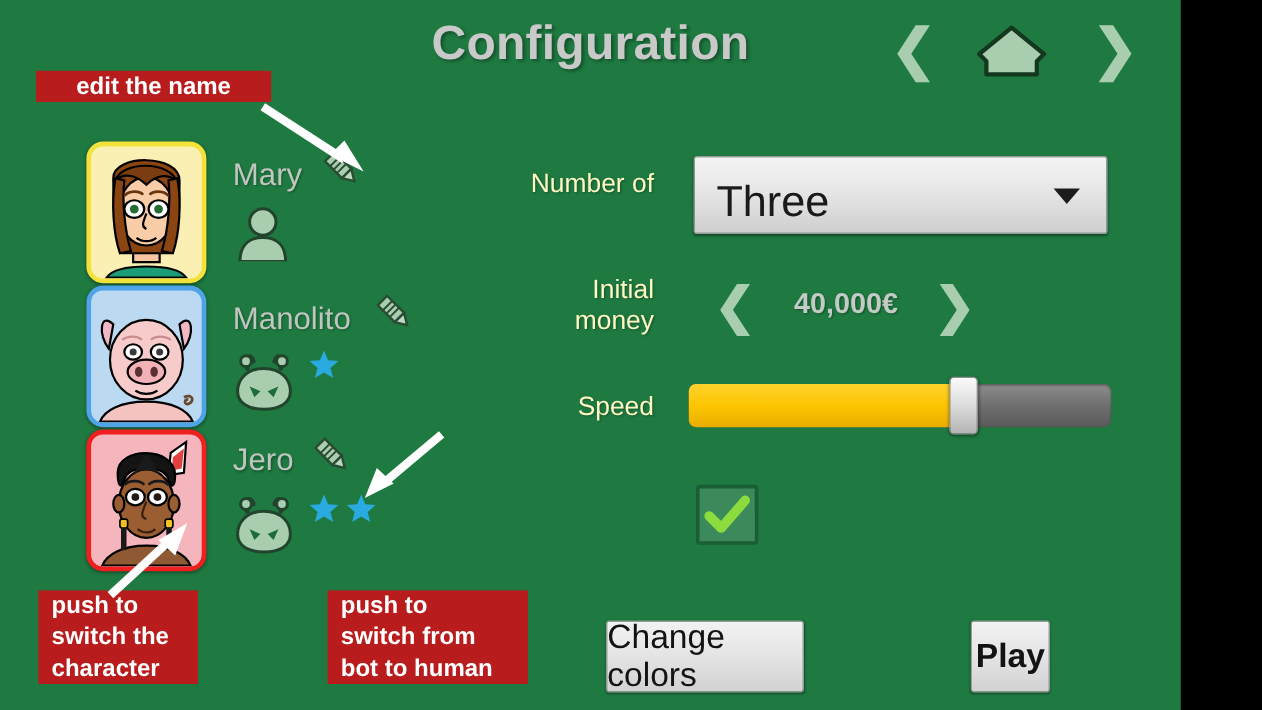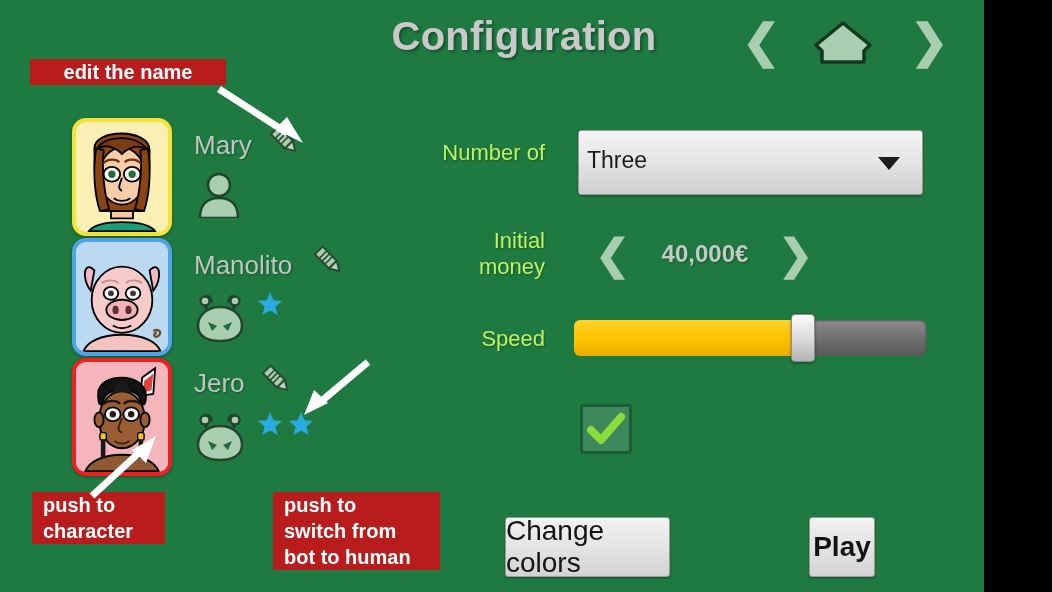--- a/index.html
+++ b/index.html
@@ -15,21 +15,20 @@
     overflow:hidden;
   }
 
   
   #header { position:absolute; left:0; top:0; width:984px; height:84px; }
   #page-title {
     position:absolute; left:0; top:14px; width:984px; text-align:center;
     font-size:40px; font-weight:bold; color:#C9C9C9;
     text-shadow:2px 2px 3px rgba(0,0,0,0.35);
     letter-spacing:0.2px;
-    margin-left:32px;
   }
   .hdr-nav { position:absolute; color:#A8CDAF; font-weight:bold; cursor:pointer; }
   #hdr-prev { left:742px; top:13px; font-size:46px; line-height:56px; }
   #hdr-next { left:910px; top:13px; font-size:46px; line-height:56px; }
   #hdr-home { position:absolute; left:812px; top:18px; width:62px; height:48px; cursor:pointer; }
 
   
   .player-row { position:absolute; left:0; width:400px; }
   .avatar {
     position:absolute; left:72px; width:100px; height:118px;
@@ -41,33 +40,33 @@
   .pname {
     position:absolute; font-size:26px; color:#BFC6C0;
     text-shadow:1px 1px 2px rgba(0,0,0,0.3); white-space:nowrap;
   }
   .pencil { position:absolute; width:38px; height:38px; cursor:pointer; }
   .typeicon { position:absolute; width:50px; height:46px; cursor:pointer; }
   .star { position:absolute; width:26px; height:26px; }
 
   
   .setting-label {
-    position:absolute; text-align:right; font-size:22px; color:#bef264;
+    position:absolute; text-align:right; font-size:22px; color:#fef9c3;
     line-height:26px; text-shadow:1px 1px 2px rgba(0,0,0,0.3);
   }
 
   
   #players-select {
     position:absolute; left:578px; top:130px; width:345px; height:65px;
     border-radius:3px; border:1px solid #9a9a9a;
     background:linear-gradient(to bottom,#f4f4f4 0%,#e6e6e6 45%,#cfcfcf 100%);
     box-shadow:0 1px 2px rgba(0,0,0,0.4); cursor:pointer;
   }
   #players-select-value {
-    position:absolute; left:8px; top:16px; font-size:23px; color:#1a1a1a;
+    position:absolute; left:18px; top:16px; font-size:36px; color:#1a1a1a;
   }
   #players-select-caret {
     position:absolute; right:22px; top:26px;
     width:0; height:0; border-left:11px solid transparent;
     border-right:11px solid transparent; border-top:13px solid #1c1c1c;
   }
 
   
   .step-chev {
     position:absolute; color:#A8CDAF; font-size:42px; font-weight:bold;
@@ -346,20 +345,21 @@
       <path d="M88 58 L60 44 L72 32 Z" fill="#fff"></path>
     </svg>
 
     <svg class="arrow" style="left:292px;top:358px;width:80px;height:60px" viewBox="0 0 80 60">
       <path d="M76 4 L26 46" stroke="#fff" stroke-width="7" fill="none"></path>
       <path d="M12 57 L22 32 L36 45 Z" fill="#fff"></path>
     </svg>
 
     <div class="callout" style="left:32px;top:492px;width:133px;text-align:left">
       <div>push to</div>
+      <div>switch the</div>
       <div>character</div>
     </div>
     <svg class="arrow" style="left:80px;top:430px;width:90px;height:70px" viewBox="0 0 90 70">
       <path d="M12 66 L62 20" stroke="#fff" stroke-width="7" fill="none"></path>
       <path d="M76 6 L66 33 L52 20 Z" fill="#fff"></path>
     </svg>
 
     <div class="callout" style="left:273px;top:492px;width:167px;text-align:left">
       <div>push to</div>
       <div>switch from</div>

